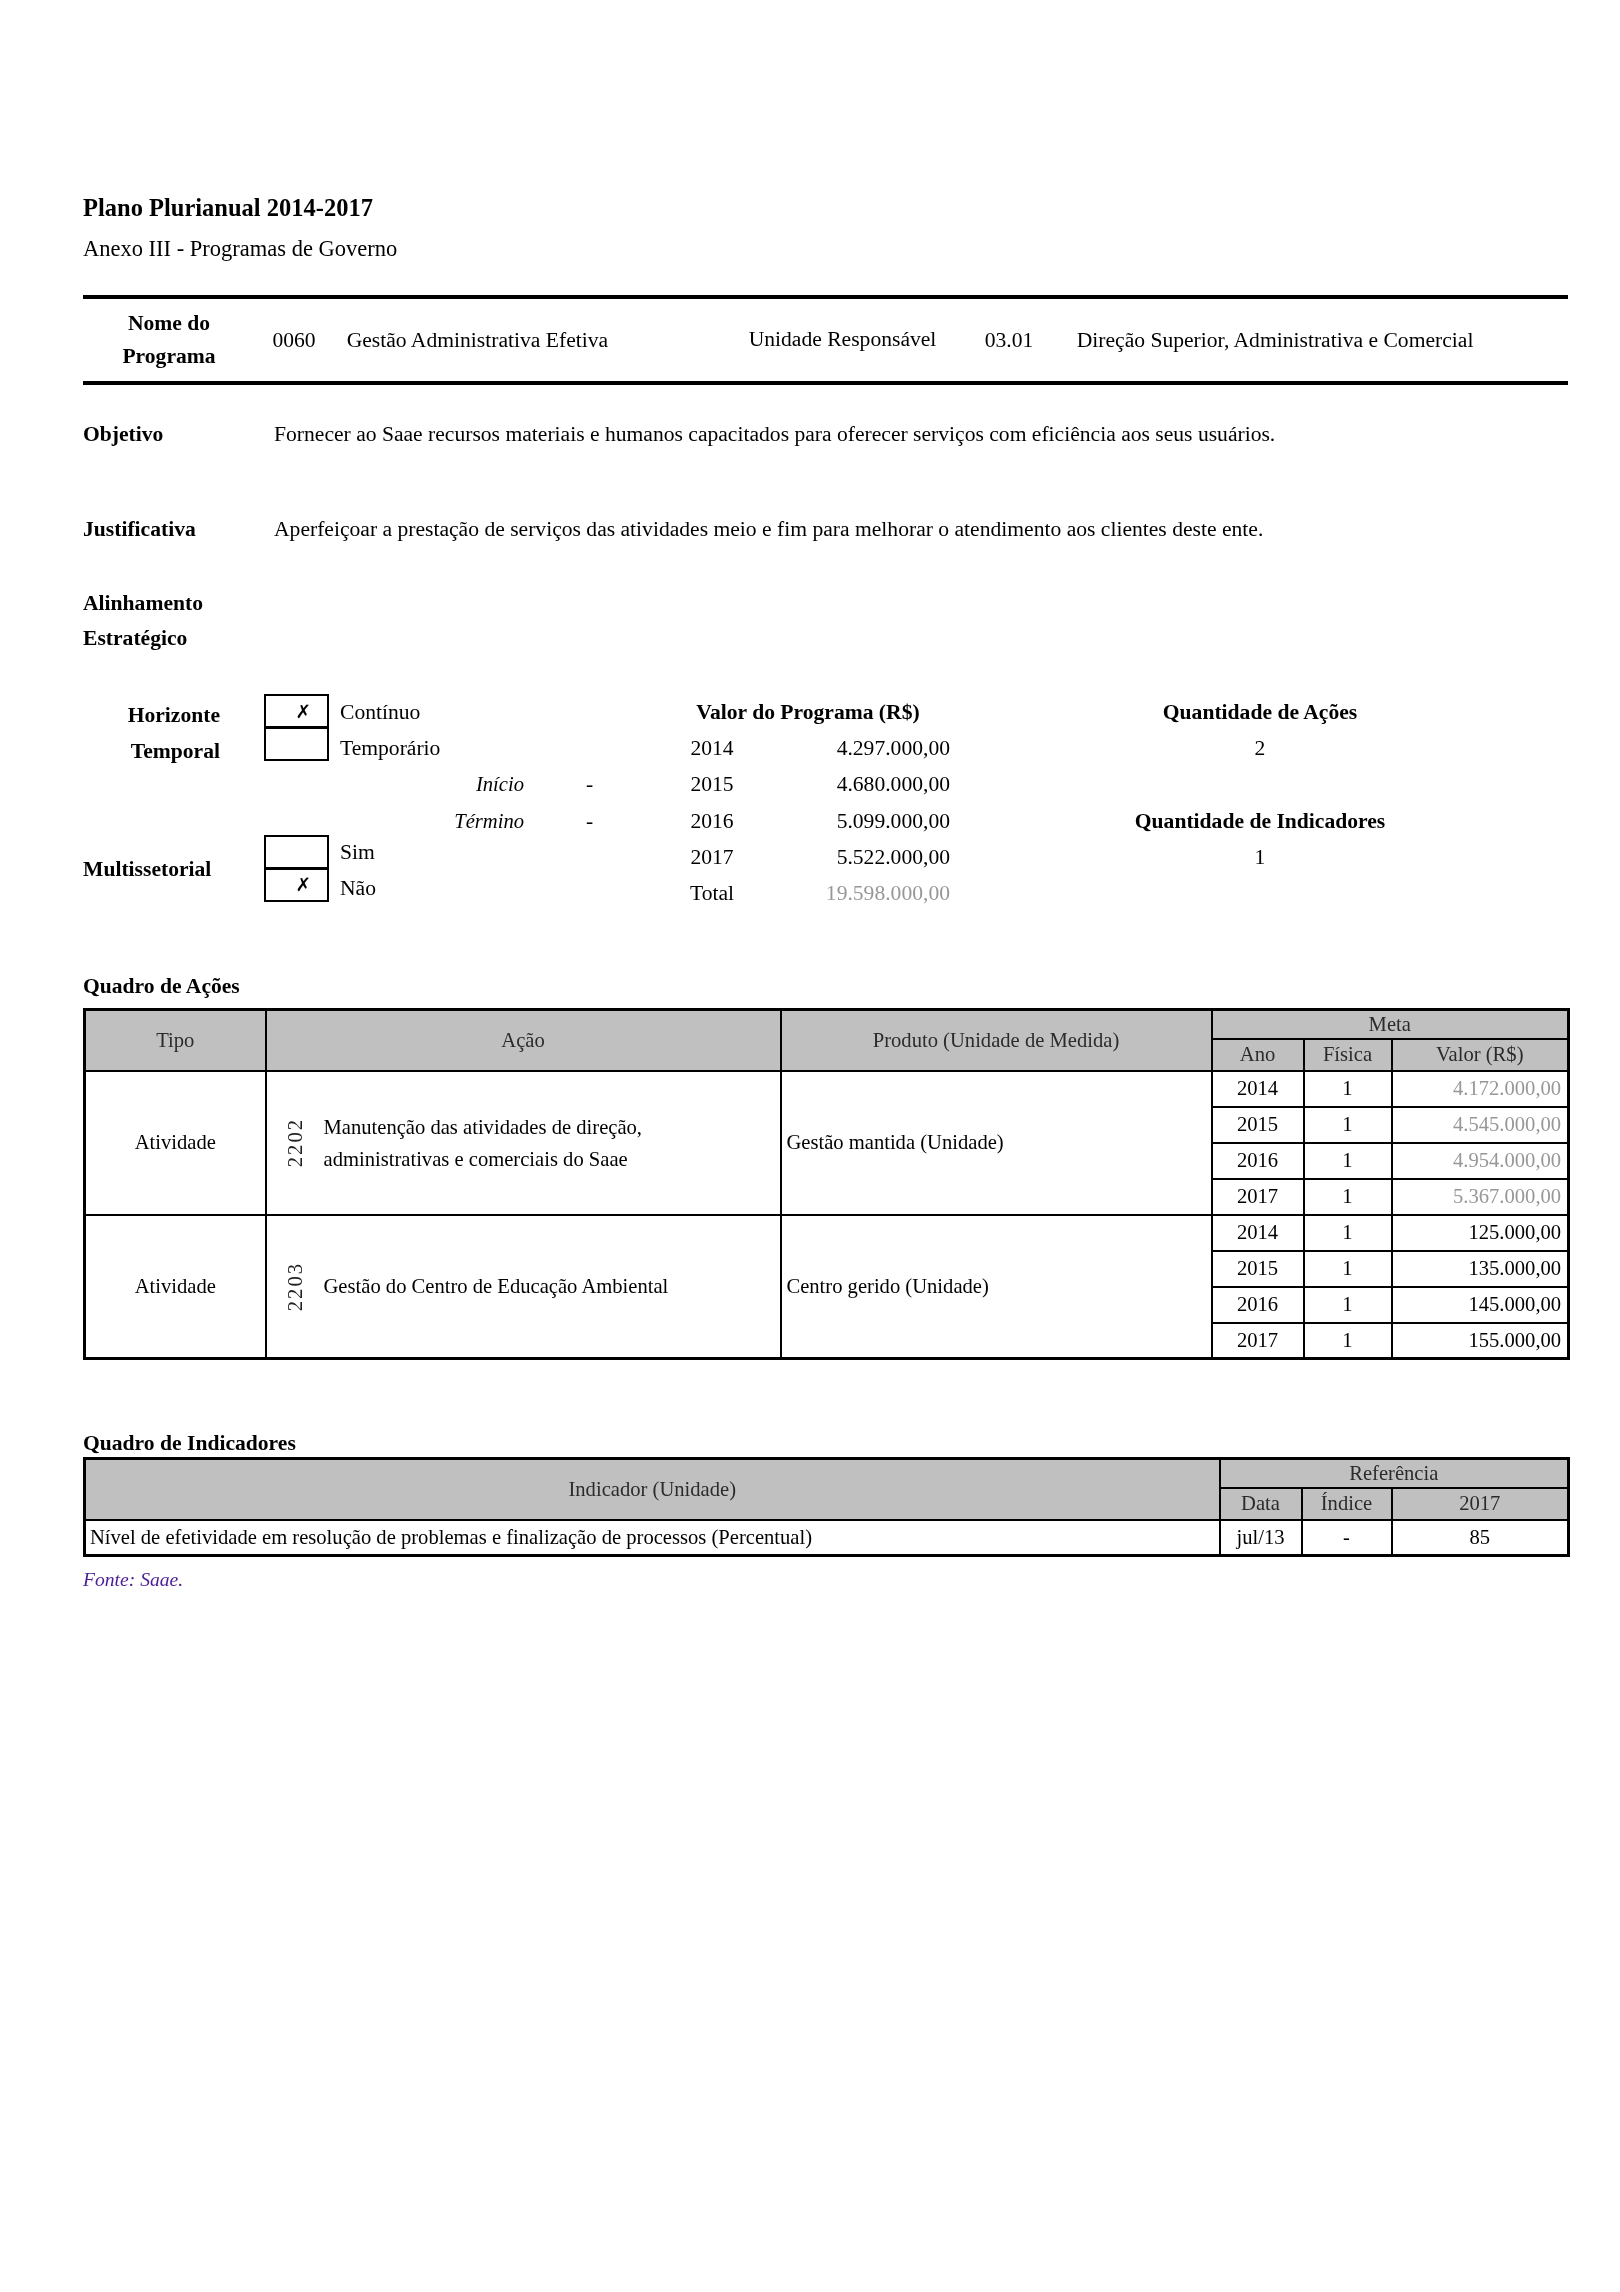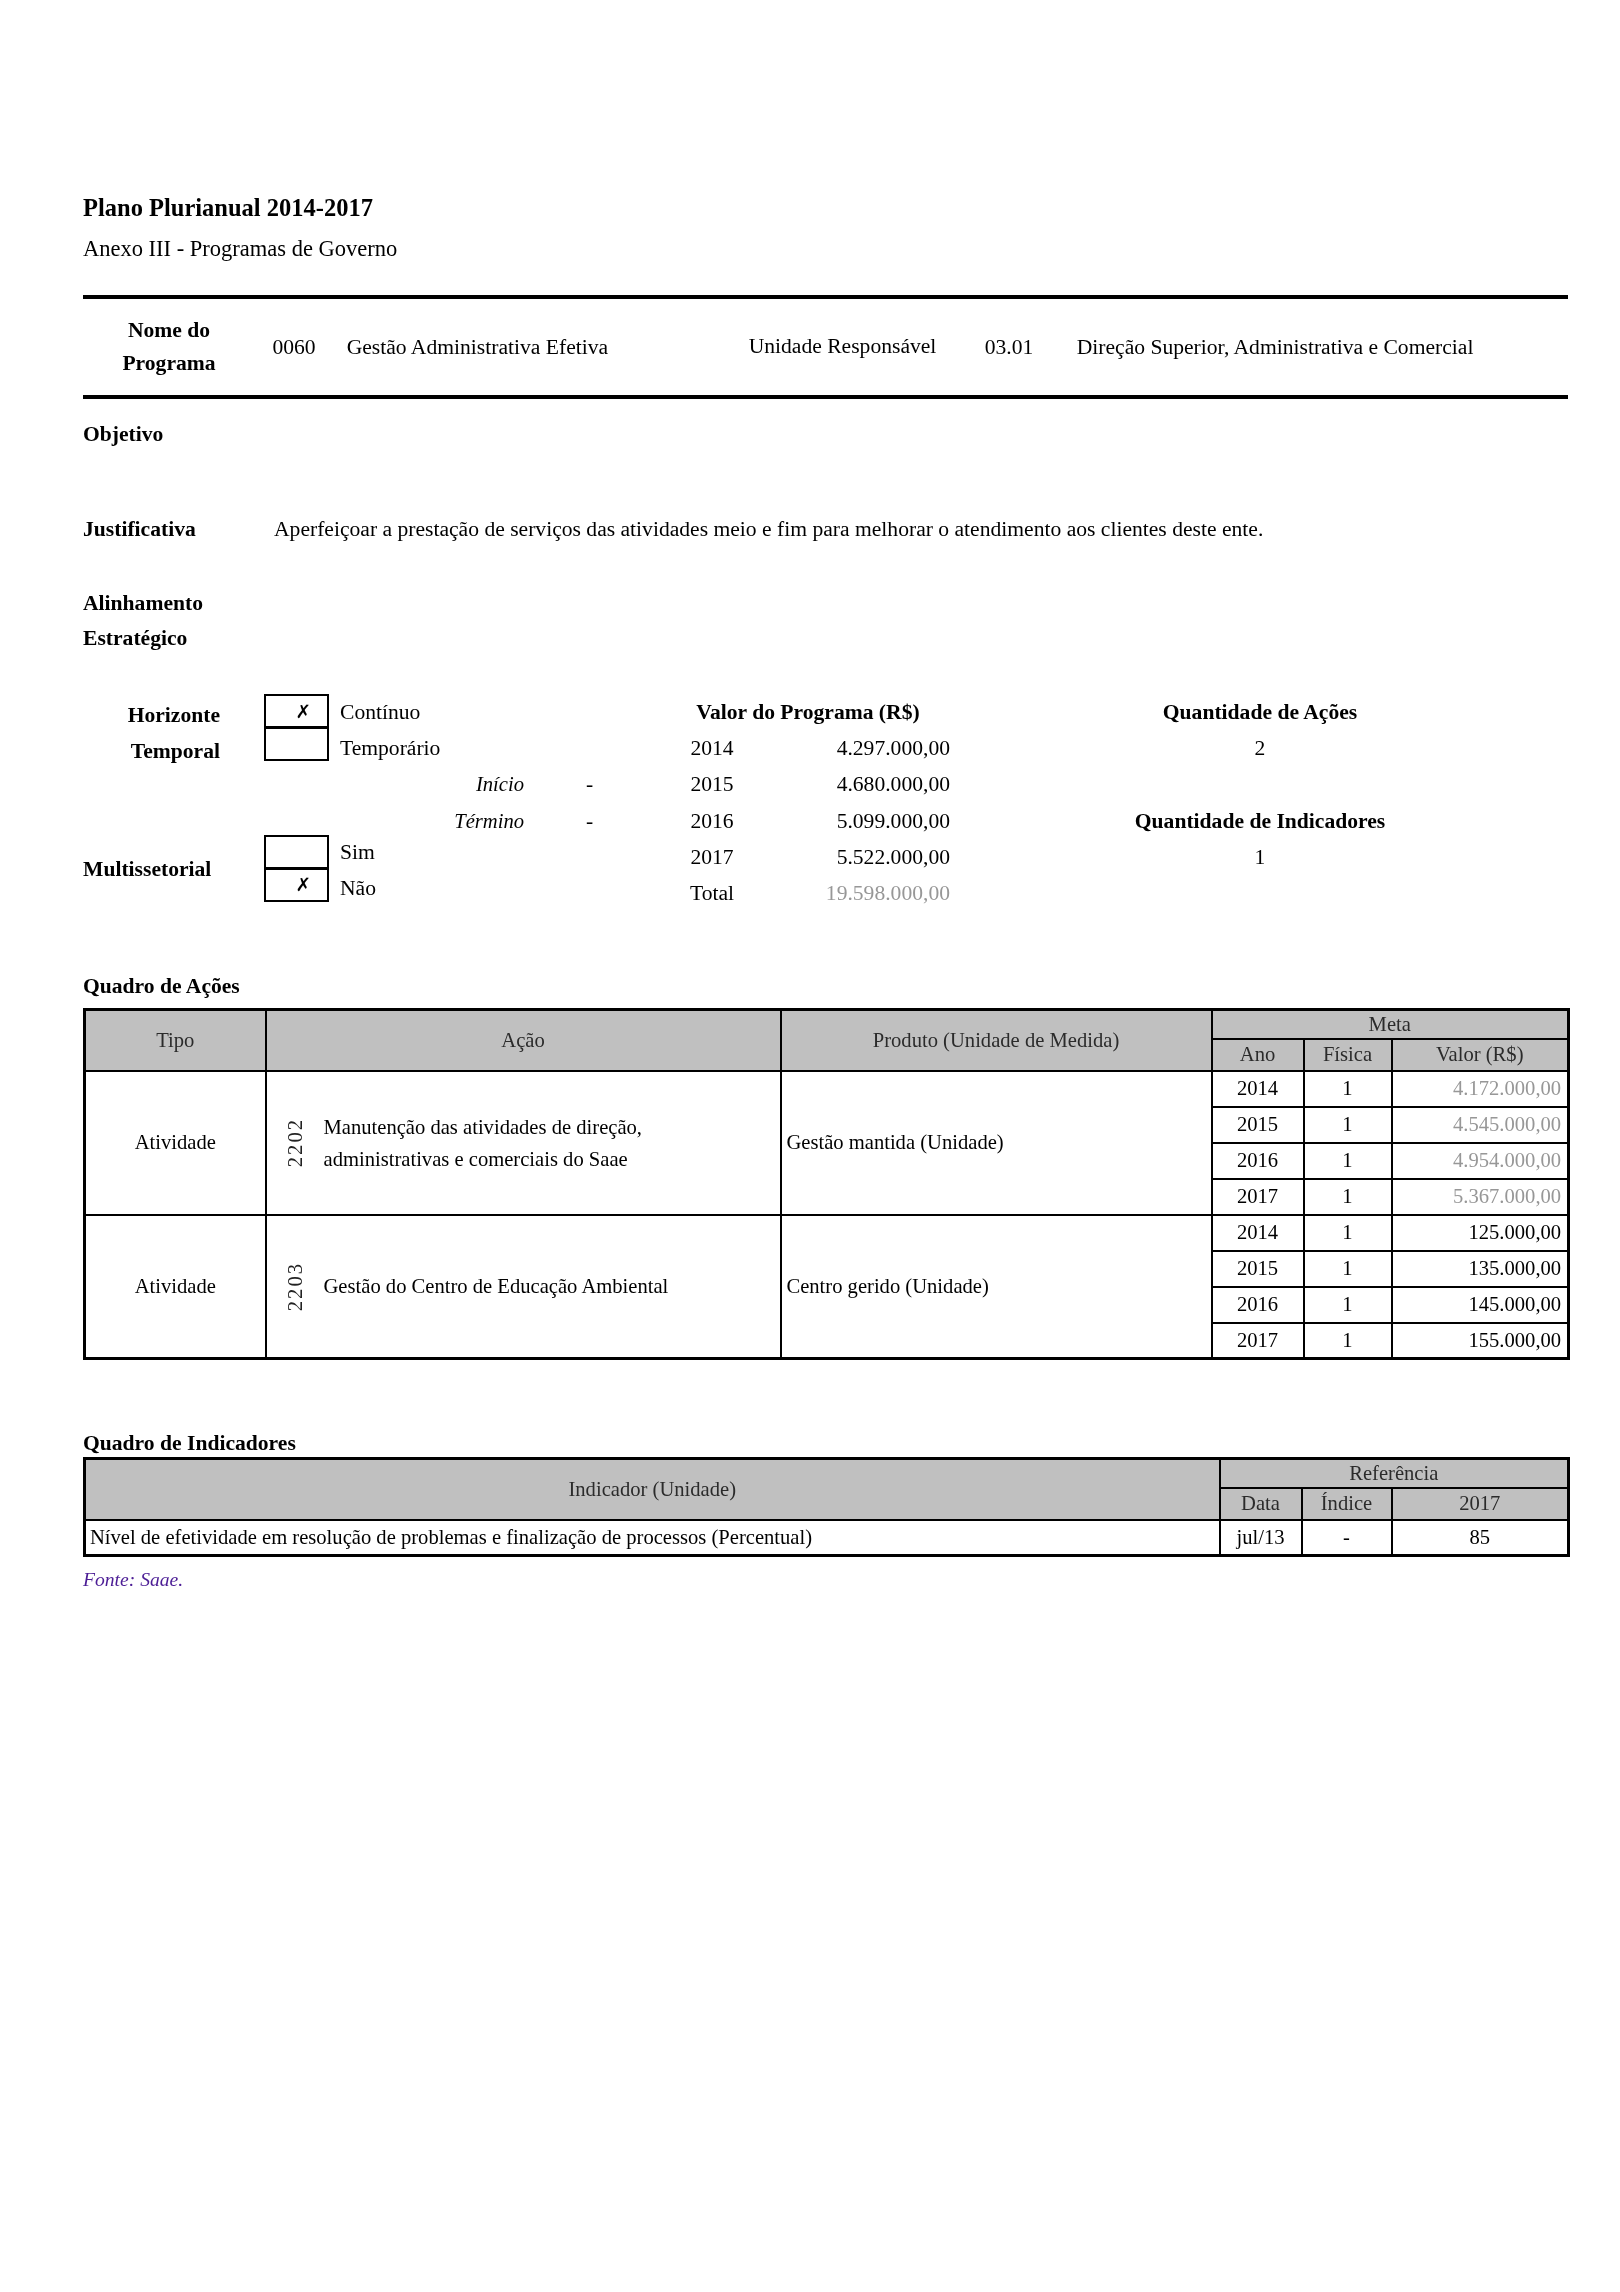--- a/index.html
+++ b/index.html
@@ -11,21 +11,21 @@
     font-family:"Liberation Serif","DejaVu Serif",serif;
     color:#000;
     overflow:hidden;
   }
   
   .doc-title   { position:absolute; left:83px; top:194px; font-size:24.5px; font-weight:bold; }
   .doc-subtitle{ position:absolute; left:83px; top:236px; font-size:22.5px; }
 
   
   .program-row {
-    position:absolute; left:83px; top:295px; width:1485px; height:104px;
+    position:absolute; left:83px; top:295px; width:1485px; height:90px;
     border-top:4.9px solid #000; border-bottom:4.9px solid #000;
     display:flex; align-items:center; font-size:21.6px;
   }
   .ph-name-label { width:172px; text-align:center; font-weight:bold; line-height:1.55; }
   .ph-code      { width:78px;  text-align:center; }
   .ph-name      { width:397px; padding-left:13.7px; }
   .ph-unit-label{ width:225px; text-align:center; font-weight:normal; line-height:1.55; }
   .ph-unit-code { width:108px; text-align:center; }
   .ph-unit-name { flex:1; padding-left:13.7px; }
 
@@ -119,20 +119,21 @@
     <div class="ph-name-label">Nome do Programa</div>
     <div class="ph-code">0060</div>
     <div class="ph-name">Gestão Administrativa Efetiva</div>
     <div class="ph-unit-label">Unidade Responsável</div>
     <div class="ph-unit-code">03.01</div>
     <div class="ph-unit-name">Direção Superior, Administrativa e Comercial</div>
   </div>
 
   <div class="info-row row-objetivo">
     <div class="info-label">Objetivo</div>
+    <div class="info-text">Fornecer ao Saae recursos materiais e humanos capacitados para oferecer serviços com eficiência aos seus usuários.</div>
   </div>
   <div class="info-row row-justificativa">
     <div class="info-label">Justificativa</div>
     <div class="info-text">Aperfeiçoar a prestação de serviços das atividades meio e fim para melhorar o atendimento aos clientes deste ente.</div>
   </div>
   <div class="info-row row-alinhamento">
     <div class="info-label">Alinhamento Estratégico</div>
   </div>
 
   <div class="horizonte">

